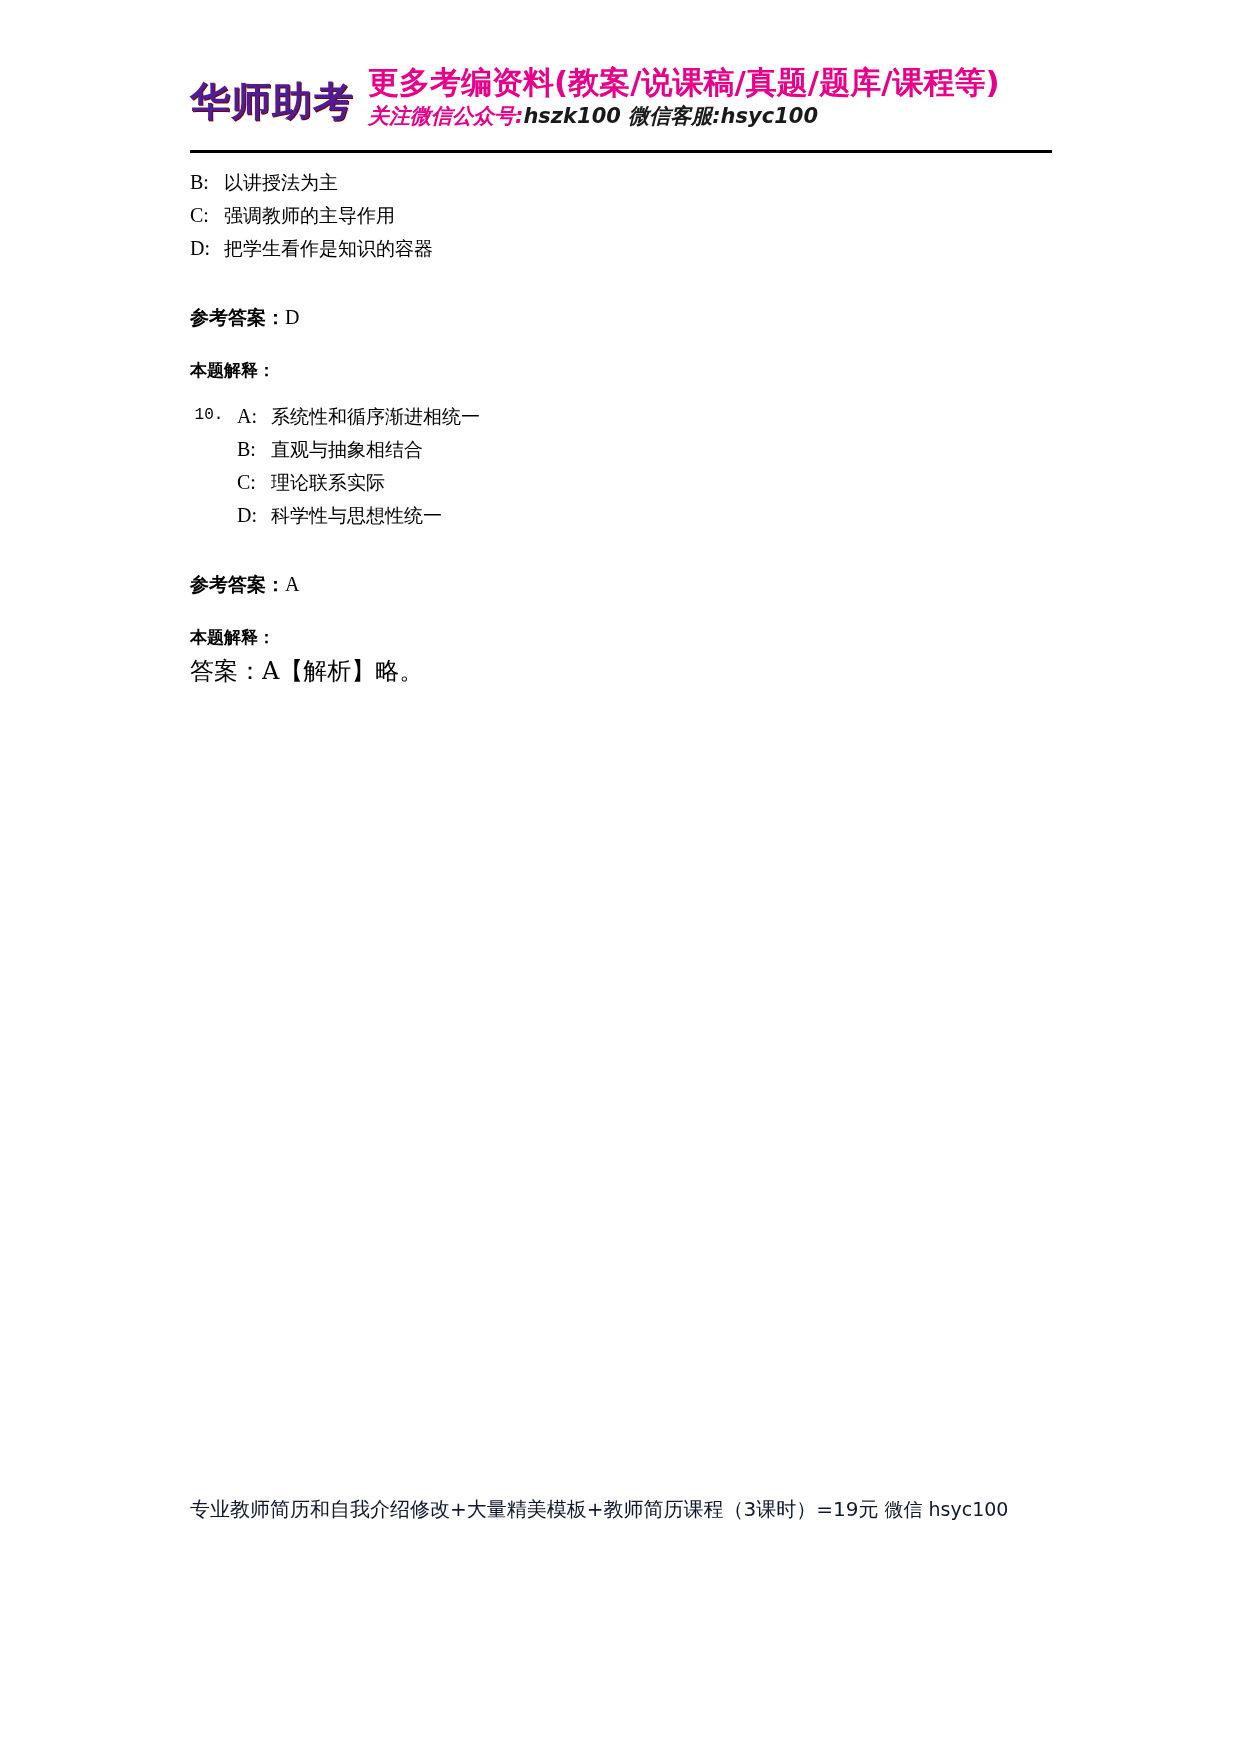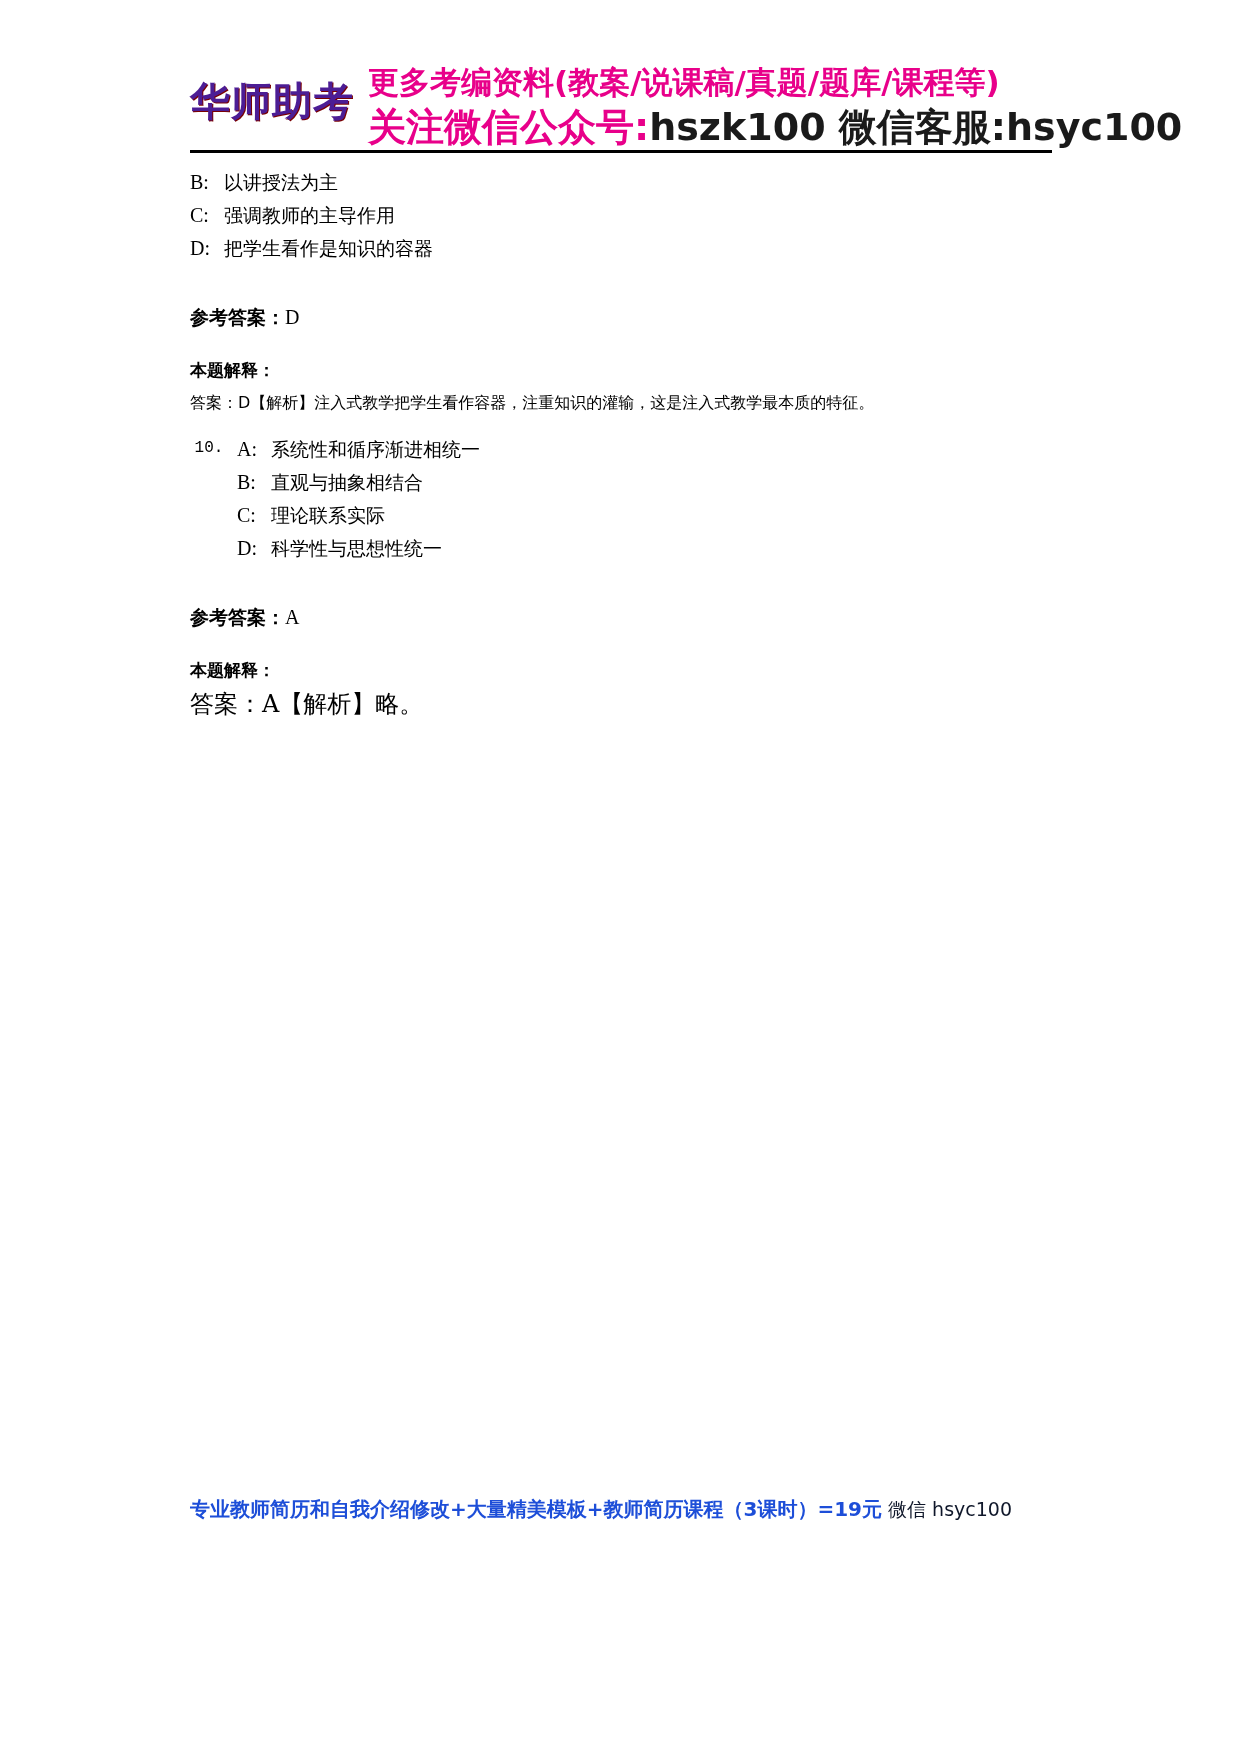--- a/index.html
+++ b/index.html
@@ -53,23 +53,24 @@
     color: #e8008a;
     white-space: nowrap;
     letter-spacing: 0px;
   }
   .banner-line2 {
     position: absolute;
     left: 178px;
     top: 40px;
     font-family: "DejaVu Sans", sans-serif;
     font-weight: bold;
-    font-size: 38px;
+    font-size: 21px;
     color: #1a1a1a;
     white-space: nowrap;
+    font-style: italic;
   }
   .banner-line2 .pink { color: #e8008a; }
   .banner-rule {
     position: absolute;
     left: 190px;
     top: 150px;
     width: 862px;
     height: 3px;
     background: #000000;
   }
@@ -169,23 +170,23 @@
   
   .footer {
     position: absolute;
     left: 190px;
     top: 1496px;
     width: 880px;
     white-space: nowrap;
   }
   .footer-main {
     font-family: "DejaVu Sans", sans-serif;
-    font-weight: bold;
+    font-weight: normal;
     font-size: 20px;
-    color: #1d4ed8;
+    color: #0f172a;
   }
   .footer-tail {
     font-family: "DejaVu Sans", sans-serif;
     font-size: 19px;
     color: #0f172a;
     font-weight: normal;
   }
 </style>
 </head>
 <body>
@@ -216,21 +217,20 @@
         <span class="opt-label">D:</span>
         <span class="opt-text">把学生看作是知识的容器</span>
       </div>
     </div>
 
     <div class="answer-block">
       <span class="answer-label">参考答案：</span><span class="answer-value">D</span>
     </div>
 
     <div class="explain-title">本题解释：</div>
-    <div class="explain-text">答案：D【解析】注入式教学把学生看作容器，注重知识的灌输，这是注入式教学最本质的特征。</div>
 
     <div class="question">
       <div class="q-num">10.</div>
       <div class="q-body">
         <div class="q-options">
           <div class="opt-row">
             <span class="opt-label">A:</span>
             <span class="opt-text">系统性和循序渐进相统一</span>
           </div>
           <div class="opt-row">

